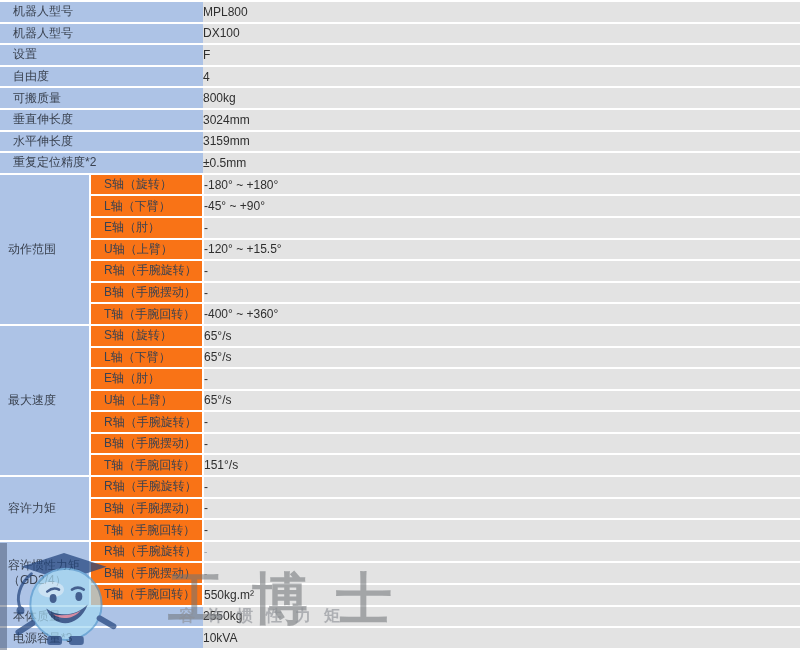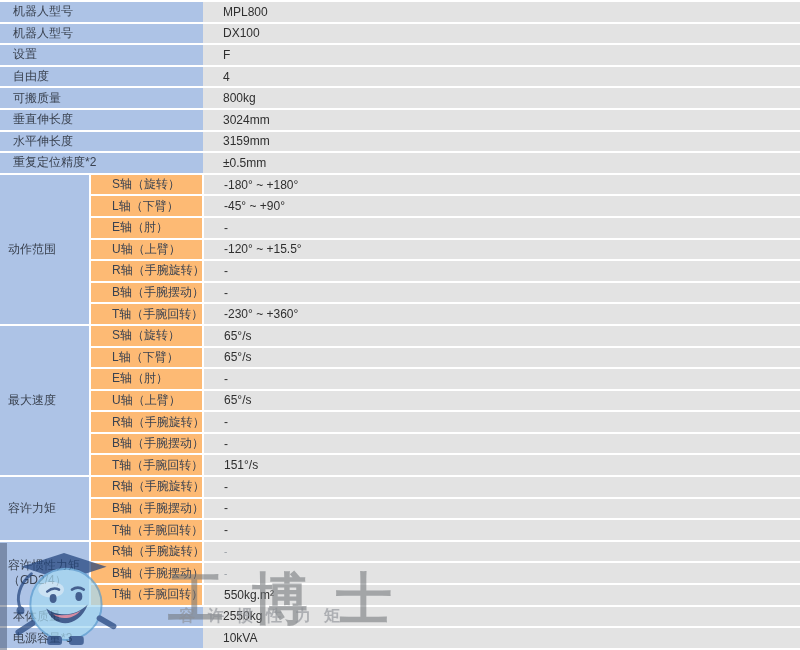--- a/index.html
+++ b/index.html
@@ -14,22 +14,22 @@
   td{
     font-size:12px;padding:0;vertical-align:middle;
     border-bottom:2px solid #fff;
     white-space:nowrap;overflow:hidden;
   }
   td.label{background:#adc3e6;color:#3a4250;padding-left:13px;}
   td.group{
     background:#adc3e6;color:#3a4250;padding-left:8px;padding-right:4px;
     border-right:2px solid #fff;white-space:normal;line-height:15px;
   }
-  td.sub{background:#fdba74;color:#3a4250;padding-left:21px;border-right:2px solid #fff;}
-  td.value{background:#e3e3e3;color:#2f2f2f;padding-left:20px;}
+  td.sub{background:#f97316;color:#3a4250;padding-left:13px;border-right:2px solid #fff;}
+  td.value{background:#e3e3e3;color:#2f2f2f;padding-left:0;}
   td.value.muted{color:#9aa0a6;font-size:10px;}
 
   
   .wm{position:absolute;left:0;top:0;width:800px;height:650px;pointer-events:none;}
   .wm-stripe{position:absolute;left:0;top:543px;width:7px;height:107px;background:rgba(72,86,112,0.5);}
   .wm-mascot{position:absolute;left:8px;top:552px;opacity:0.72;}
   .wm-brand{
     position:absolute;left:168px;top:576px;
     font-family:"DejaVu Serif",serif;font-weight:bold;
     font-size:56px;letter-spacing:28px;line-height:44px;
@@ -108,21 +108,21 @@
       <tr>
         <td class="sub">R轴（手腕旋转）</td>
         <td class="value">-</td>
       </tr>
       <tr>
         <td class="sub">B轴（手腕摆动）</td>
         <td class="value">-</td>
       </tr>
       <tr>
         <td class="sub">T轴（手腕回转）</td>
-        <td class="value">-230° ~ +360°</td>
+        <td class="value">-400° ~ +360°</td>
       </tr>
       <tr>
         <td class="group" rowspan="7">最大速度</td>
         <td class="sub">S轴（旋转）</td>
         <td class="value">65°/s</td>
       </tr>
       <tr>
         <td class="sub">L轴（下臂）</td>
         <td class="value">65°/s</td>
       </tr>

